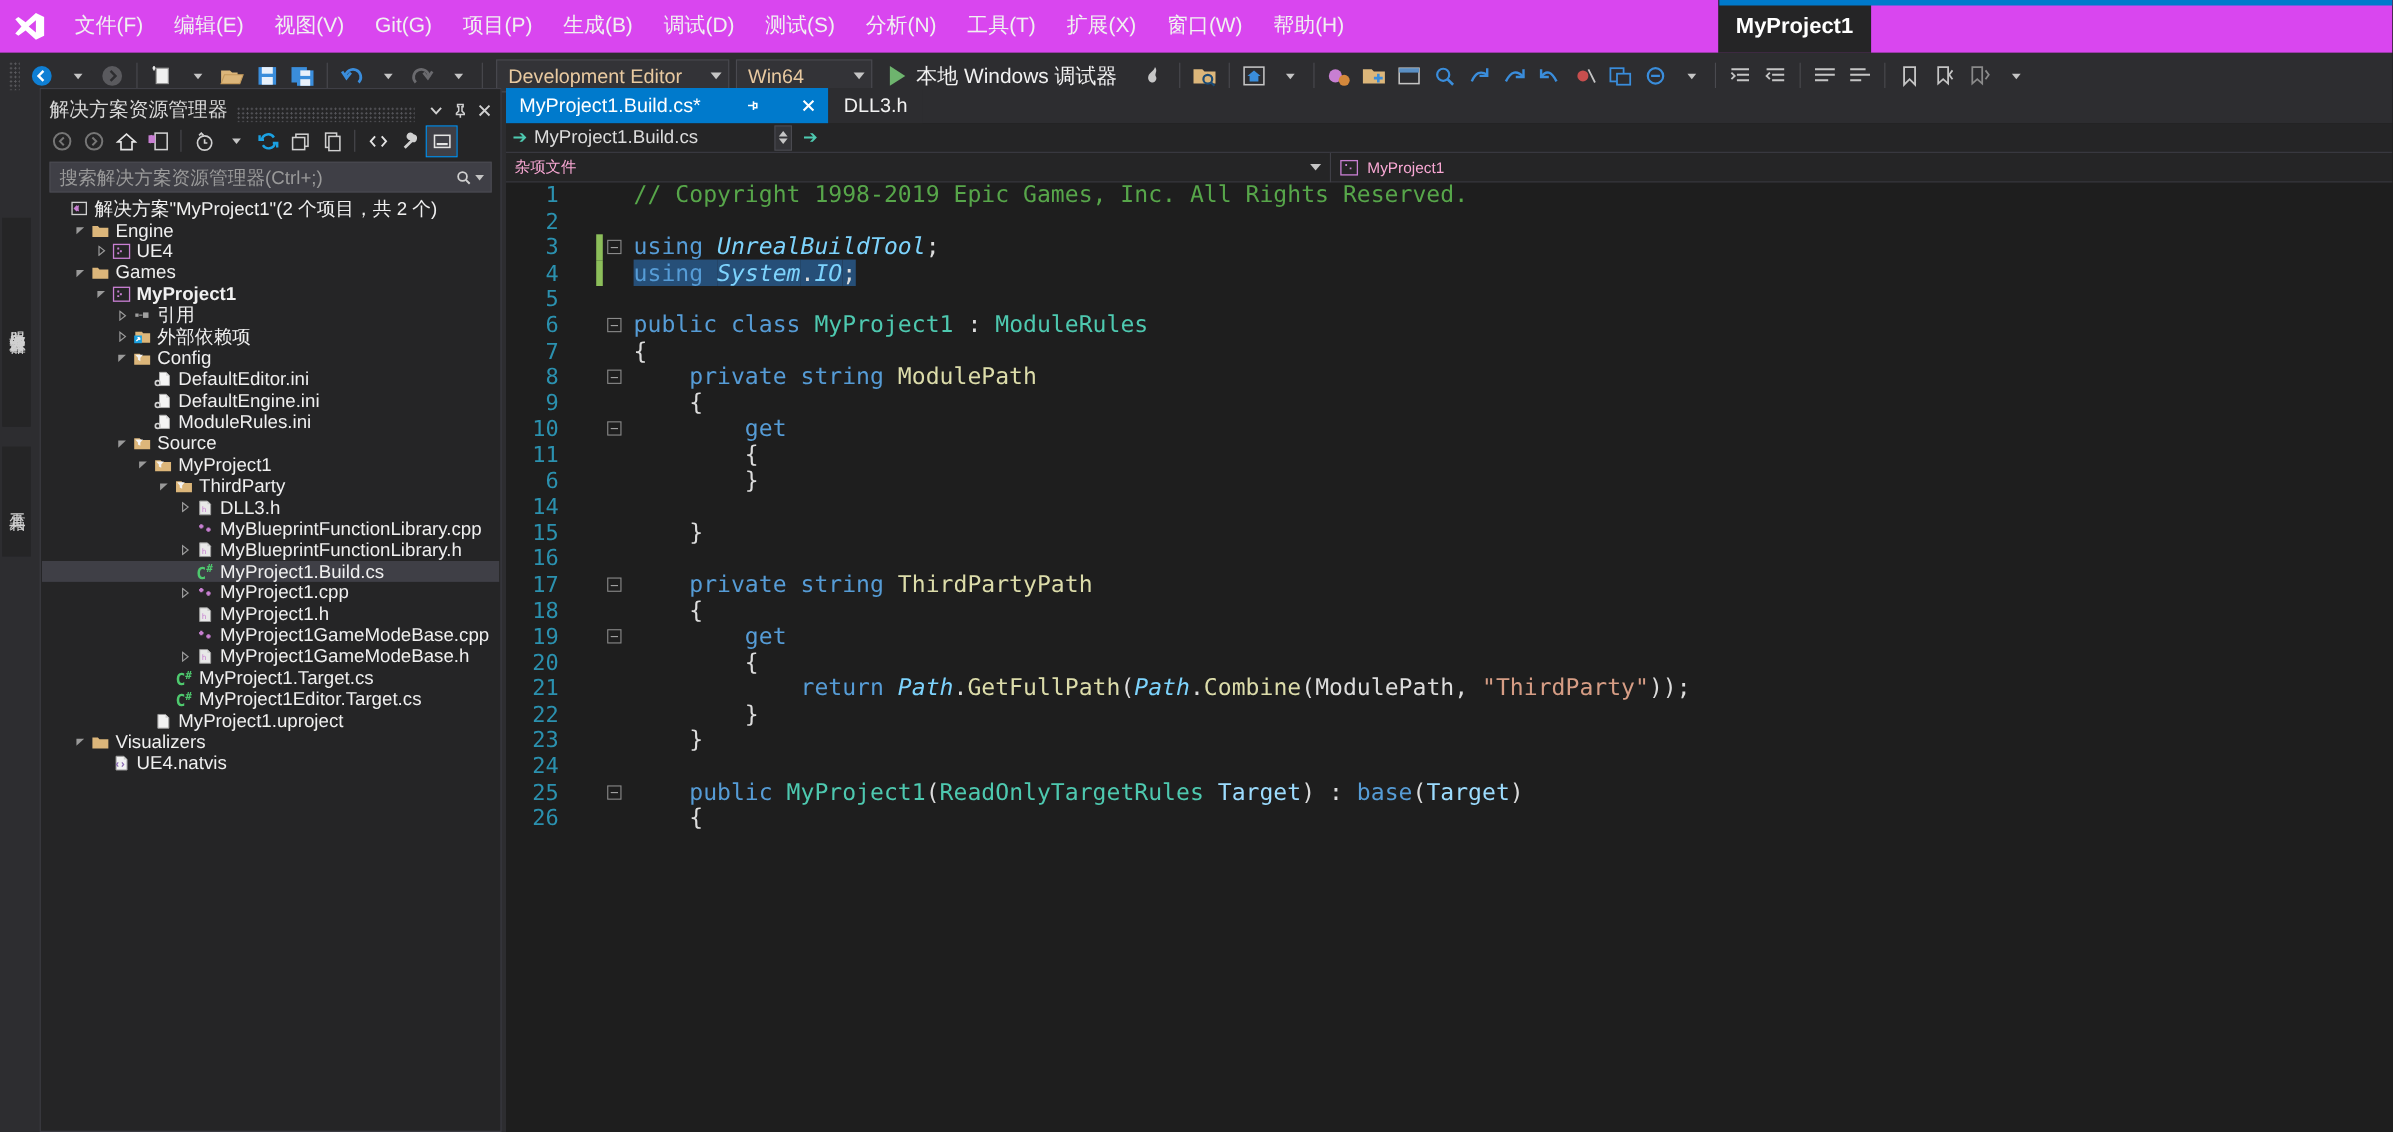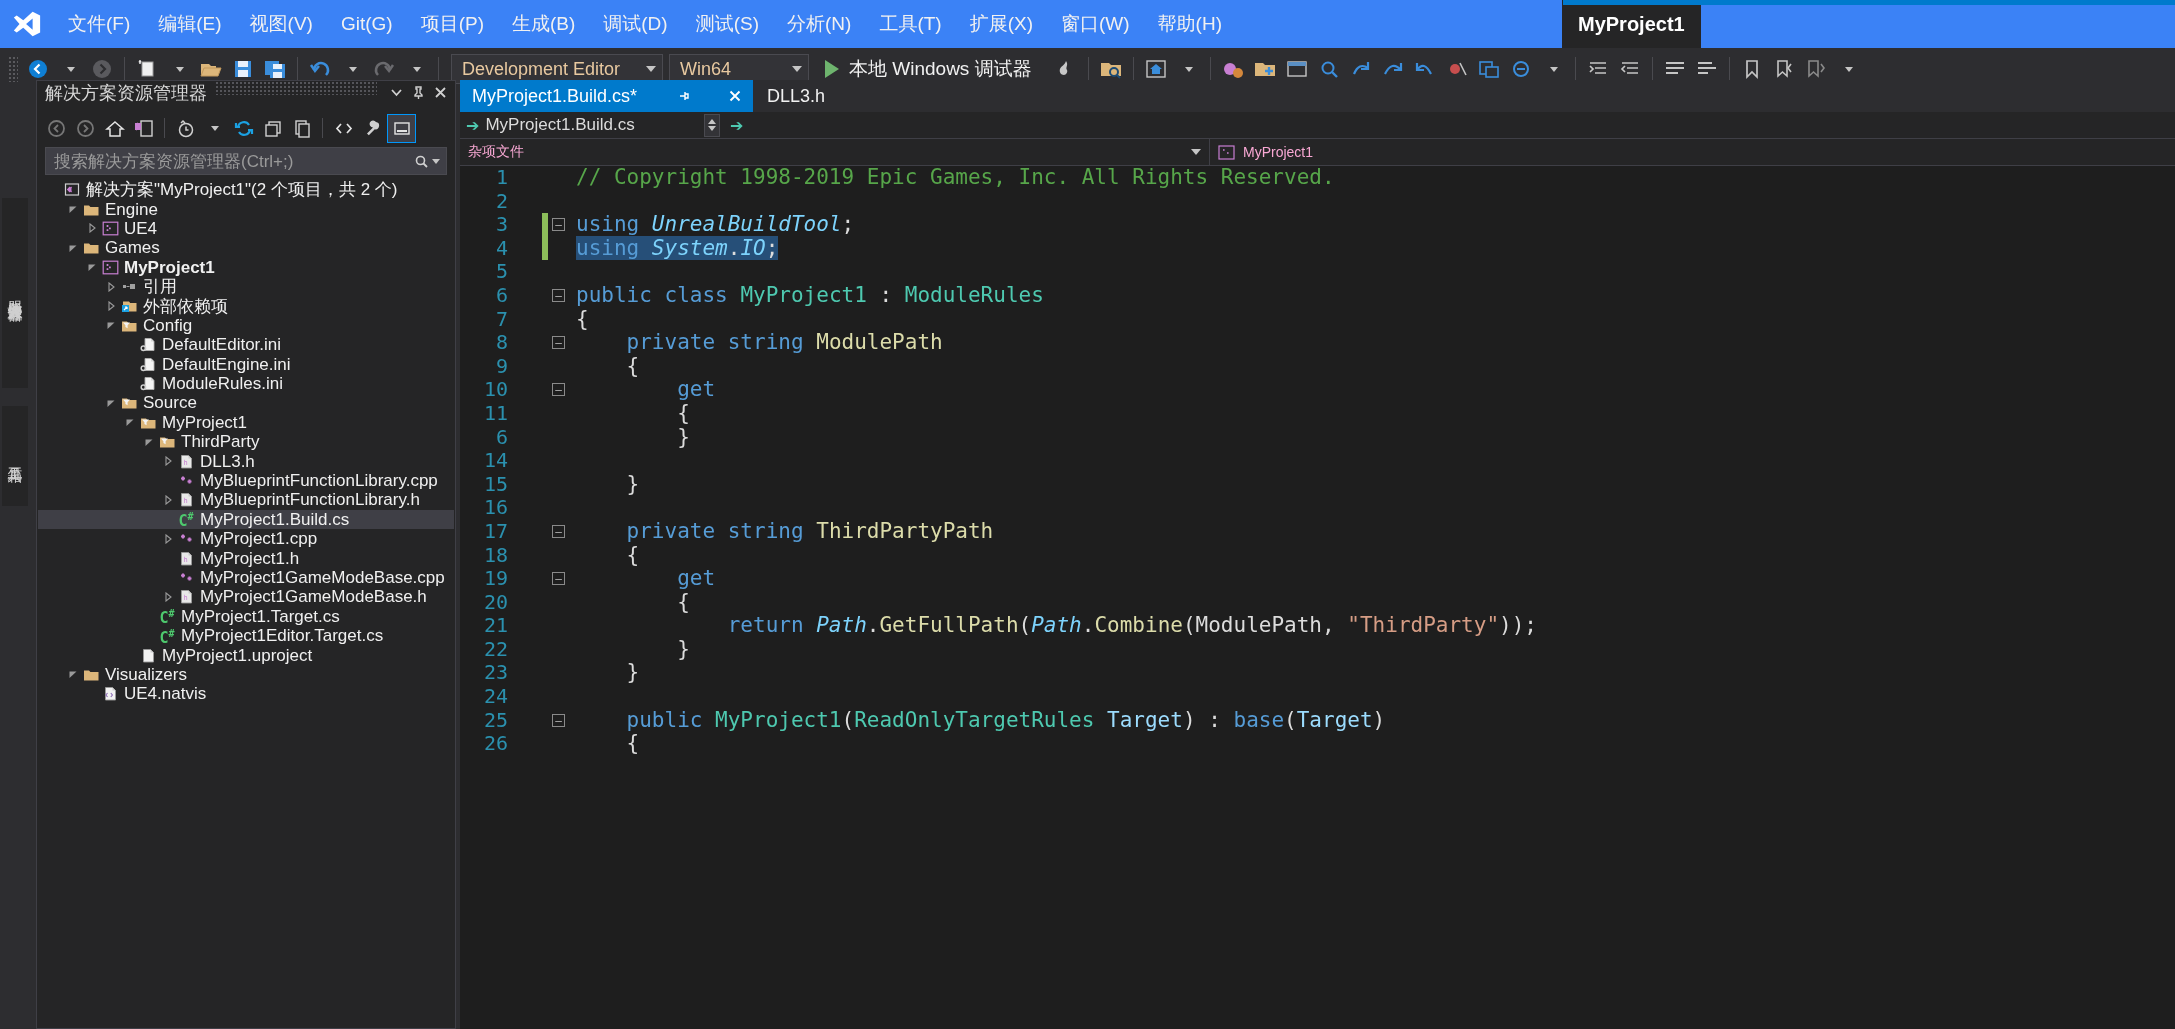--- a/index.html
+++ b/index.html
@@ -8,21 +8,21 @@
     background:#1e1e1e;
     font-family:"Liberation Sans", sans-serif;
     color:#f1f1f1;
     -webkit-font-smoothing:antialiased;
   }
   .app { position:relative; width:2175px; height:1029px; background:#2d2d30; }
 
   
   .titlebar {
     position:absolute; left:0; top:0; width:2175px; height:48px;
-    background:#3b82f6; display:flex; align-items:center;
+    background:#d946ef; display:flex; align-items:center;
   }
   .vs-logo { width:54px; height:48px; display:flex; align-items:center; justify-content:center; }
   .vs-logo svg { width:30px; height:30px; }
   .menu { display:flex; align-items:center; height:48px; }
   .menu-item {
     padding:0 14px; height:48px; line-height:48px; font-size:19px; color:#f1f1f1;
     white-space:nowrap; cursor:default;
   }
   .search-box {
     position:absolute; left:1196px; top:7px; width:330px; height:34px;
@@ -72,21 +72,21 @@
     padding:10px 4px; text-align:center; letter-spacing:1px;
   }
   .vtab.a { top:108px; height:190px; }
   .vtab.b { top:316px; height:100px; }
 
   
   .se {
     position:absolute; left:36px; top:80px; width:420px; height:949px;
     background:#252526; border:1px solid #3f3f46;
   }
-  .se-head { height:30px; display:flex; align-items:flex-start; padding:0 4px 0 8px; }
+  .se-head { height:30px; display:flex; align-items:flex-end; padding:0 4px 0 8px; }
   .se-title { font-size:18px; color:#d8d8d8; white-space:nowrap; }
   .se-dots { flex:1; height:14px; margin:0 8px;
     background-image:radial-gradient(#55555a 1px, transparent 1px); background-size:4px 4px; }
   .se-hbtn { width:22px;height:22px;display:flex;align-items:center;justify-content:center; }
   .se-toolbar { height:34px; display:flex; align-items:center; padding:0 6px; gap:2px; }
   .se-tb {
     width:27px; height:27px; display:flex; align-items:center; justify-content:center;
     position:relative;
   }
   .se-tb.sel { background:#3f3f46; outline:1px solid #0097fb; }
@@ -261,21 +261,21 @@
     </div>
     <div class="tb-btn">
         <div class="caret"></div>
       </div>
     <div class="tb-sep"></div>
 
     <div class="combo" style="width:212px">
       <div class="lbl">Development Editor</div>
       <div class="cv"></div>
     </div>
-    <div class="combo" style="width:140px">
+    <div class="combo" style="width:124px">
       <div class="lbl">Win64</div>
       <div class="cv"></div>
     </div>
 
     <div class="run-btn">
       <div class="play-tri"></div>
       <div class="run-label">本地 Windows 调试器</div>
       <div class="cv" style="margin-left:12px"></div>
     </div>
 

